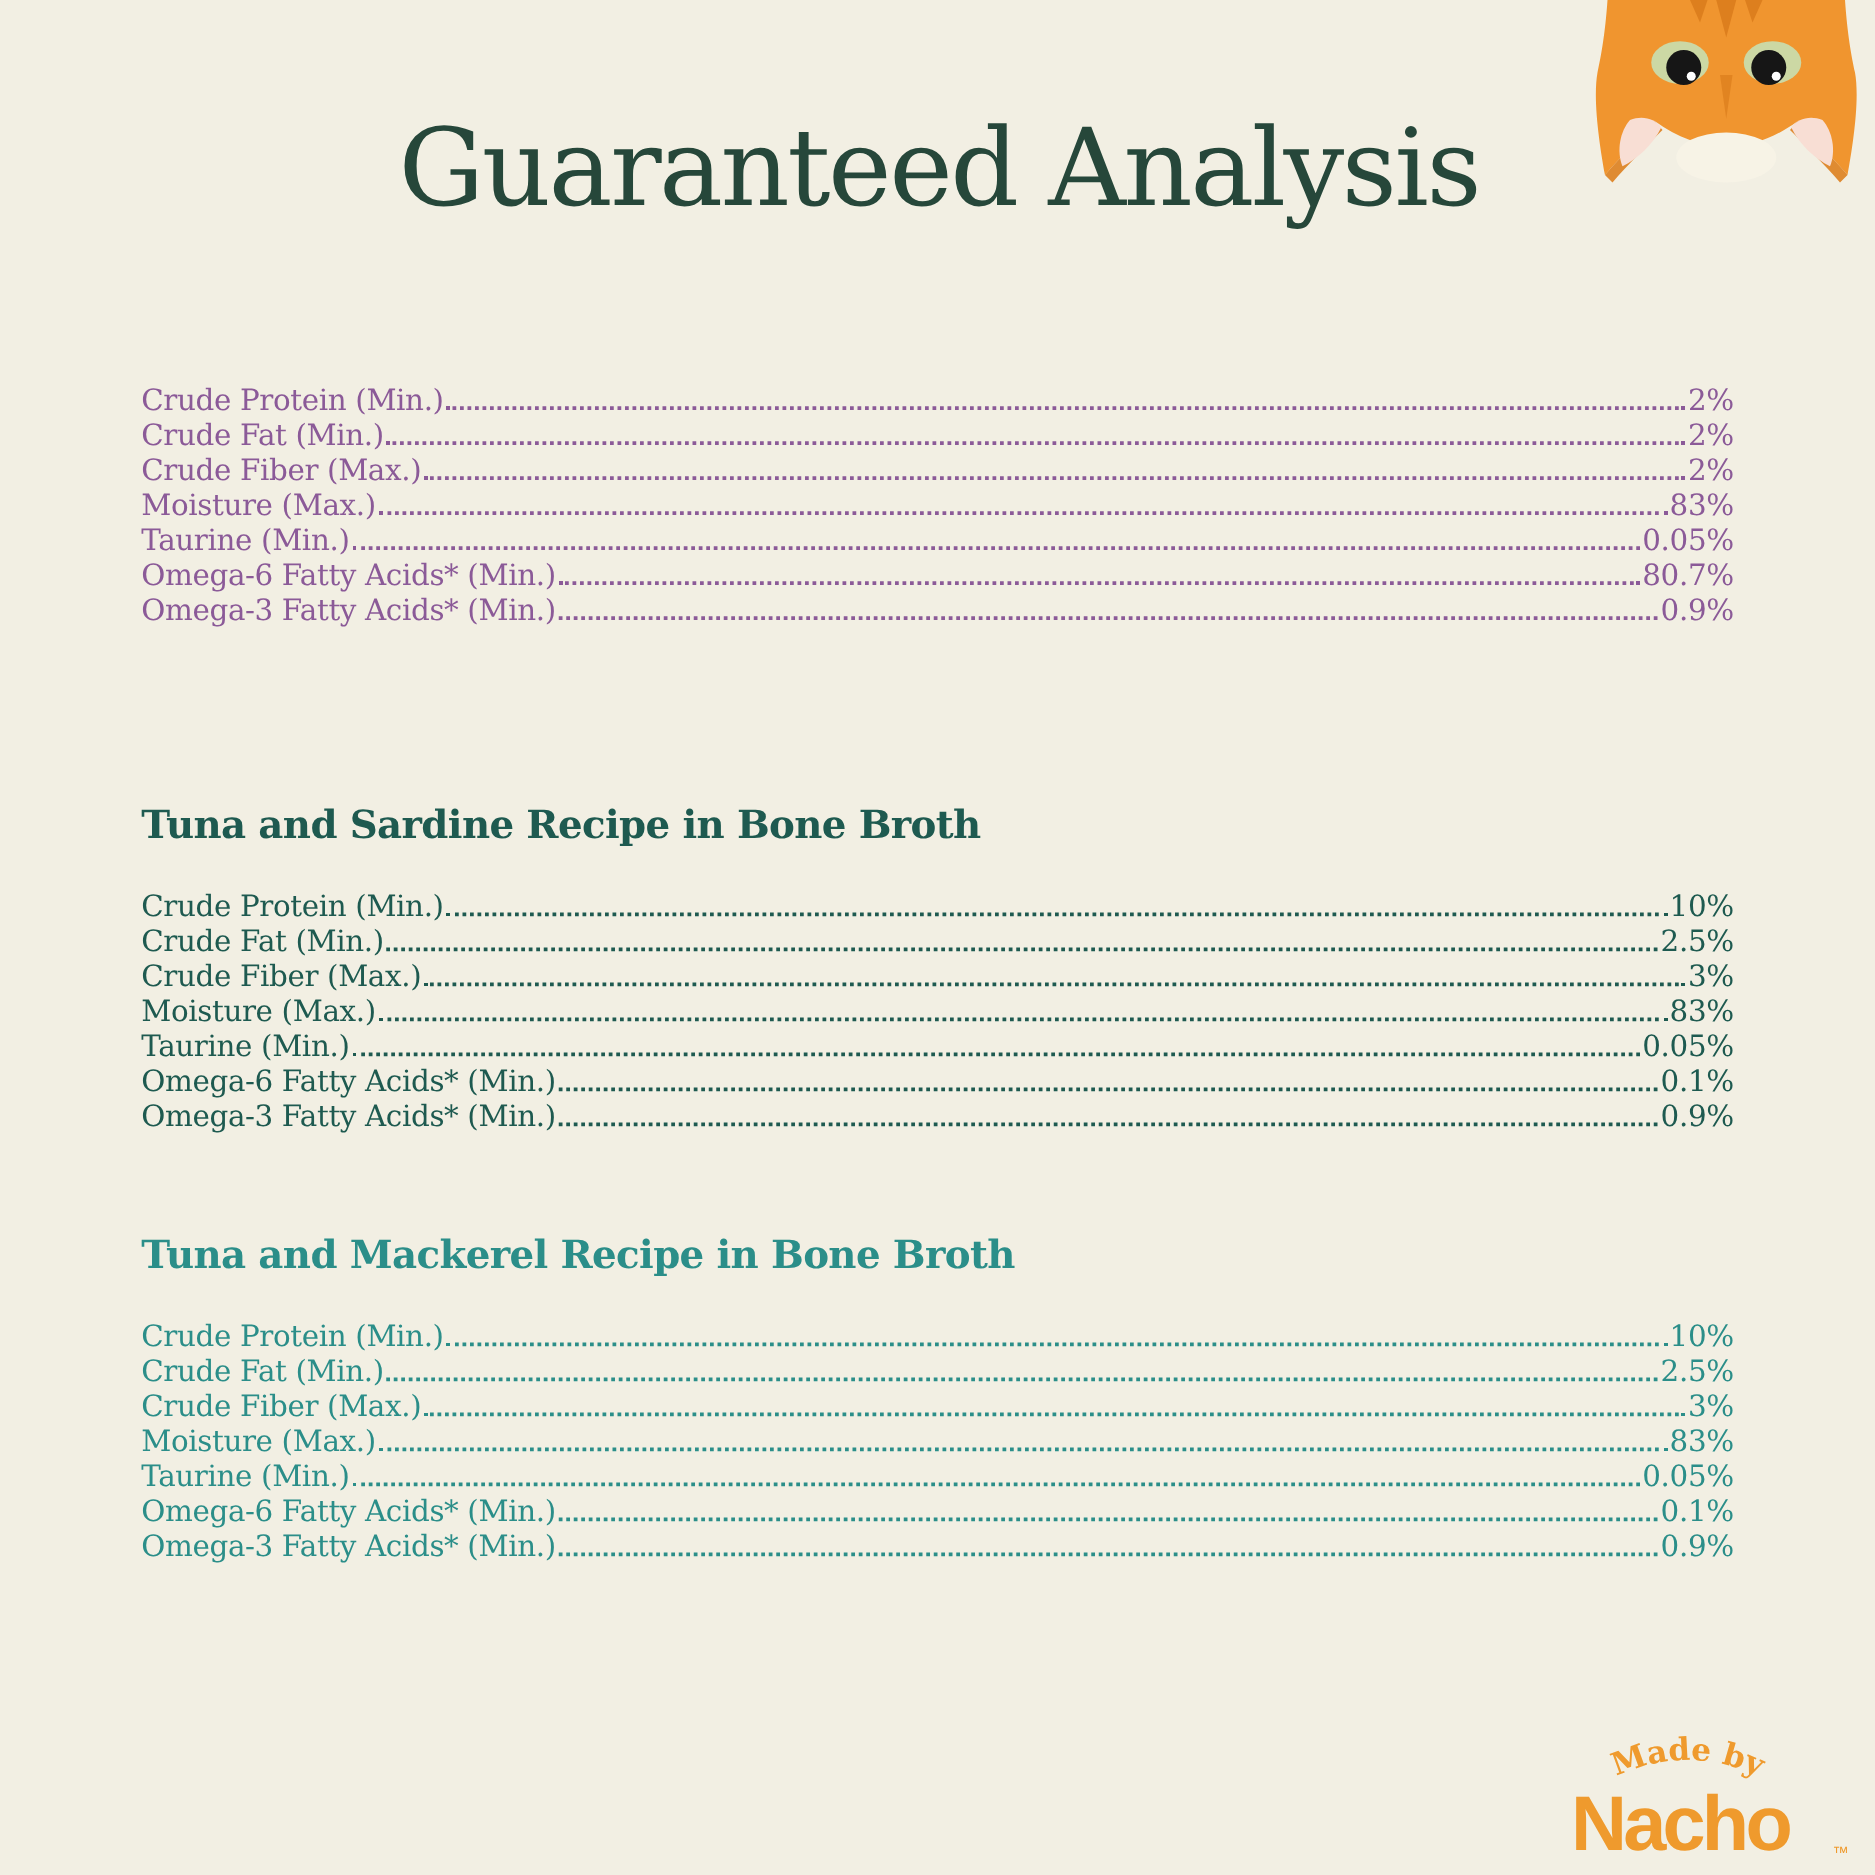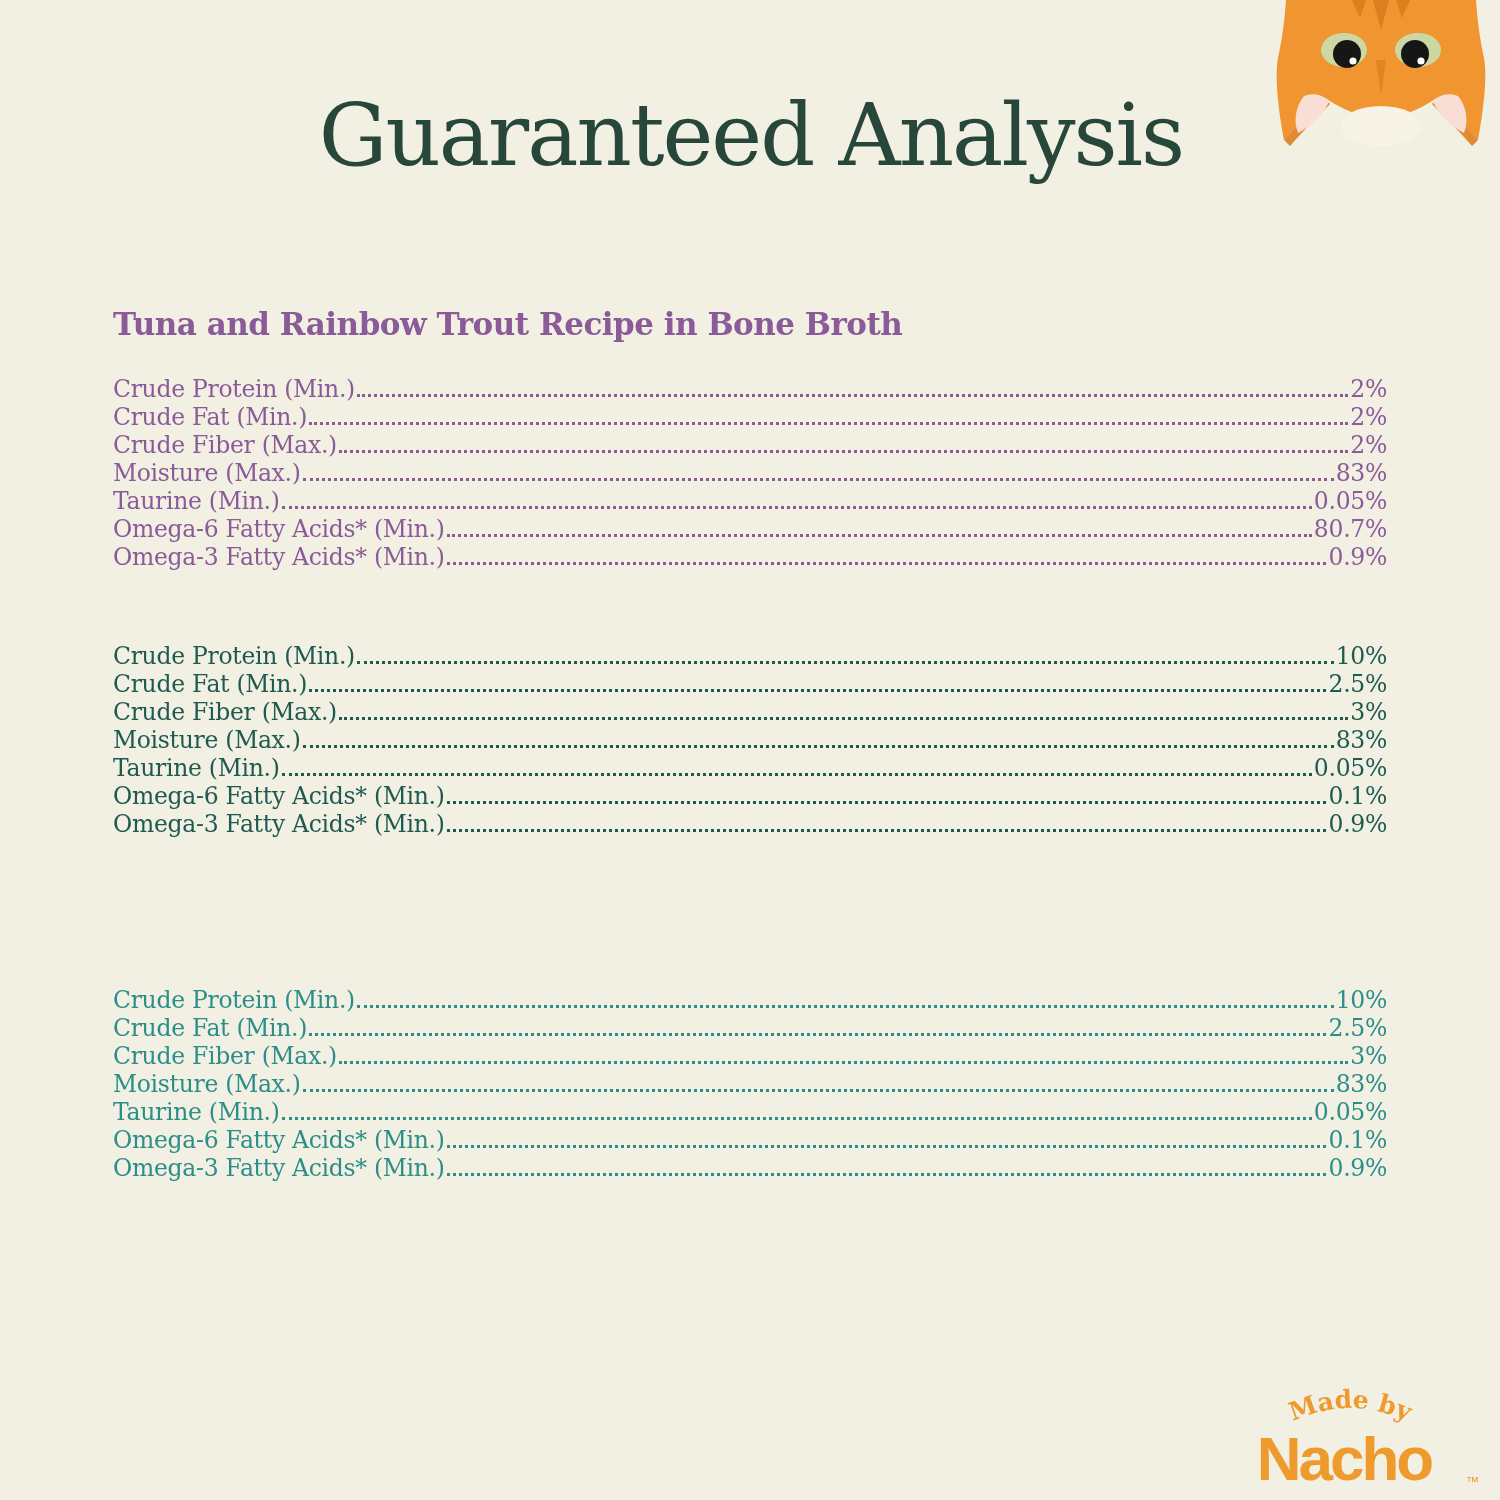--- a/index.html
+++ b/index.html
@@ -77,21 +77,20 @@
     <ellipse fill="var(--cat_eye_green)" cx="74" cy="50" rx="23" ry="17"></ellipse>
     <ellipse fill="var(--cat_eye_green)" cx="148" cy="50" rx="23" ry="17"></ellipse>
     <circle fill="#161616" cx="77" cy="54" r="14"></circle>
     <circle fill="#161616" cx="145" cy="54" r="14"></circle>
     <circle fill="#ffffff" cx="83" cy="61" r="3.6"></circle>
     <circle fill="#ffffff" cx="151" cy="61" r="3.6"></circle>
     <ellipse fill="var(--cat_muzzle)" cx="111" cy="126" rx="40" ry="20"></ellipse>
   </svg>
 
   <section class="section c-purple" id="section-1">
-    <h2>Tuna and Rainbow Trout Recipe in Bone Broth</h2>
     <div class="rows">
       <div class="row">
           <span class="lbl">Crude Protein (Min.)</span>
           <span class="leader"></span>
           <span class="val">2%</span>
         </div>
       <div class="row">
           <span class="lbl">Crude Fat (Min.)</span>
           <span class="leader"></span>
           <span class="val">2%</span>
@@ -118,20 +117,21 @@
         </div>
       <div class="row">
           <span class="lbl">Omega-3 Fatty Acids* (Min.)</span>
           <span class="leader"></span>
           <span class="val">0.9%</span>
         </div>
     </div>
   </section>
 
   <section class="section c-darkteal" id="section-2">
+    <h2>Tuna and Sardine Recipe in Bone Broth</h2>
     <div class="rows">
       <div class="row">
           <span class="lbl">Crude Protein (Min.)</span>
           <span class="leader"></span>
           <span class="val">10%</span>
         </div>
       <div class="row">
           <span class="lbl">Crude Fat (Min.)</span>
           <span class="leader"></span>
           <span class="val">2.5%</span>
@@ -158,20 +158,21 @@
         </div>
       <div class="row">
           <span class="lbl">Omega-3 Fatty Acids* (Min.)</span>
           <span class="leader"></span>
           <span class="val">0.9%</span>
         </div>
     </div>
   </section>
 
   <section class="section c-teal" id="section-3">
+    <h2>Tuna and Mackerel Recipe in Bone Broth</h2>
     <div class="rows">
       <div class="row">
           <span class="lbl">Crude Protein (Min.)</span>
           <span class="leader"></span>
           <span class="val">10%</span>
         </div>
       <div class="row">
           <span class="lbl">Crude Fat (Min.)</span>
           <span class="leader"></span>
           <span class="val">2.5%</span>

